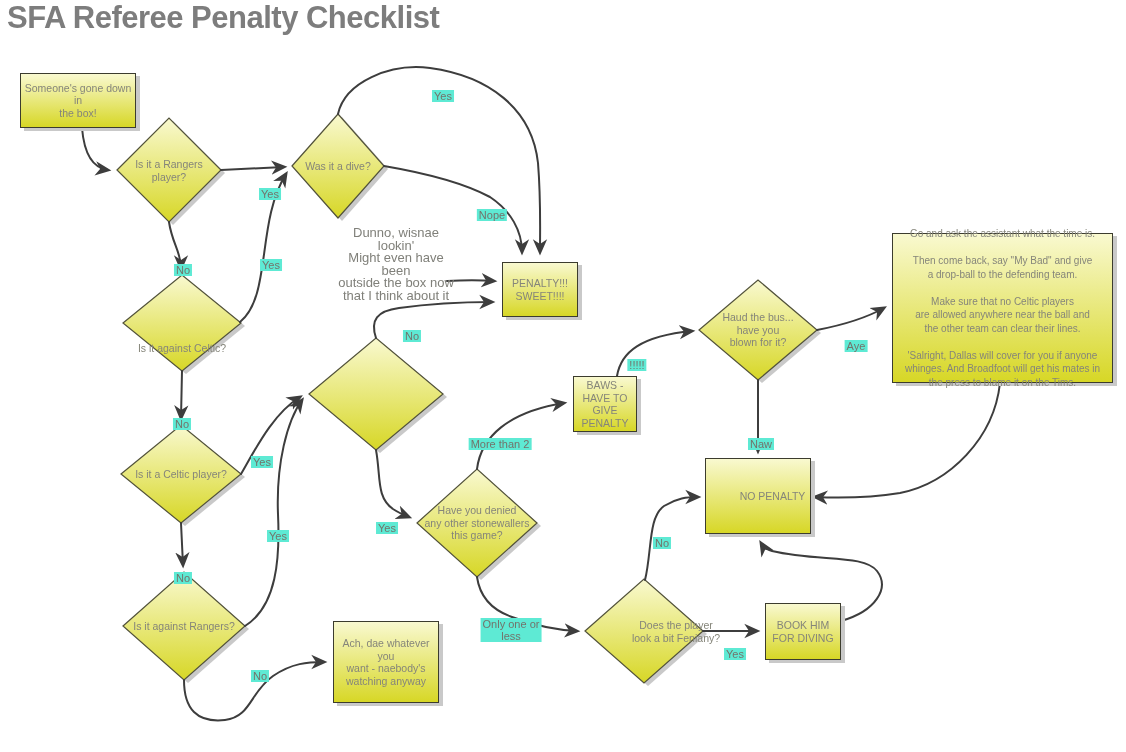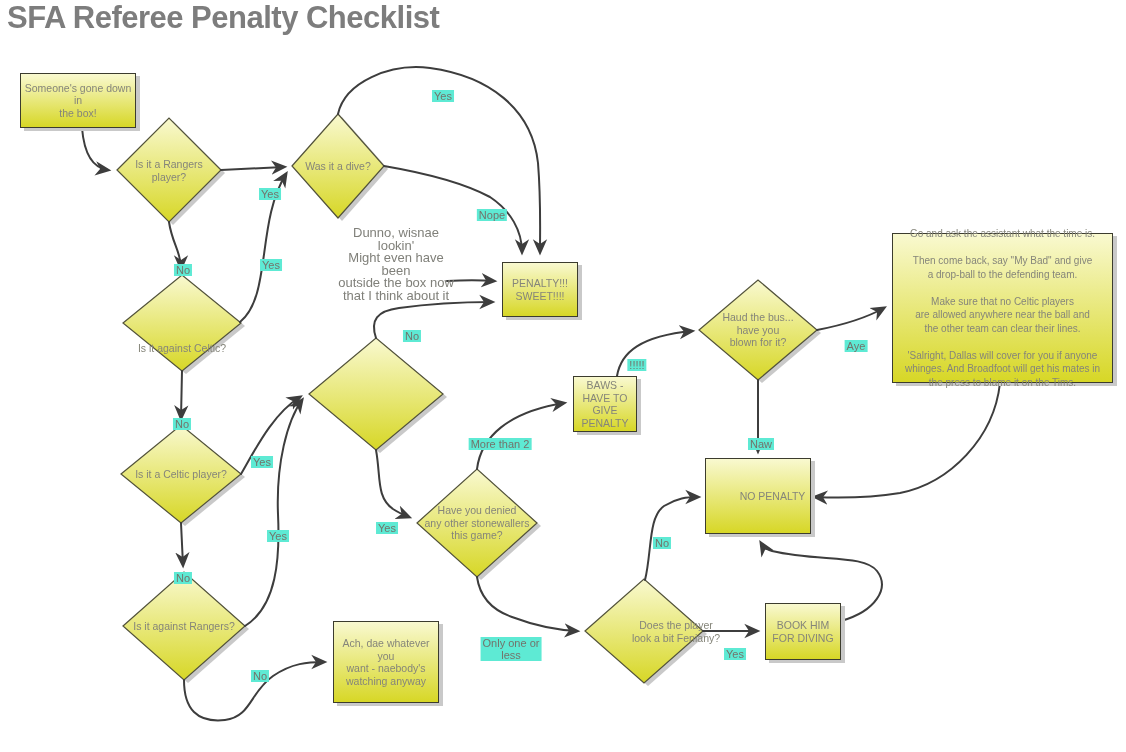--- a/index.html
+++ b/index.html
@@ -142,21 +142,21 @@
   <div class="elabel" style="left:492px;top:191px;">Nope</div>
   <div class="elabel" style="left:271px;top:241px;">Yes</div>
   <div class="elabel" style="left:182px;top:400px;">No</div>
   <div class="elabel" style="left:262px;top:438px;">Yes</div>
   <div class="elabel" style="left:183px;top:554px;">No</div>
   <div class="elabel" style="left:278px;top:512px;">Yes</div>
   <div class="elabel" style="left:260px;top:652px;">No</div>
   <div class="elabel" style="left:412px;top:312px;">No</div>
   <div class="elabel" style="left:387px;top:504px;">Yes</div>
   <div class="elabel" style="left:500px;top:420px;">More than 2</div>
-  <div class="elabel" style="left:511px;top:625px;">Only one or
+  <div class="elabel" style="left:511px;top:606px;">Only one or
 less</div>
   <div class="elabel" style="left:637px;top:341px;">!!!!!</div>
   <div class="elabel" style="left:856px;top:322px;">Aye</div>
   <div class="elabel" style="left:761px;top:420px;">Naw</div>
   <div class="elabel" style="left:662px;top:519px;">No</div>
   <div class="elabel" style="left:735px;top:630px;">Yes</div>
 
 </div>
 
 </body></html>

